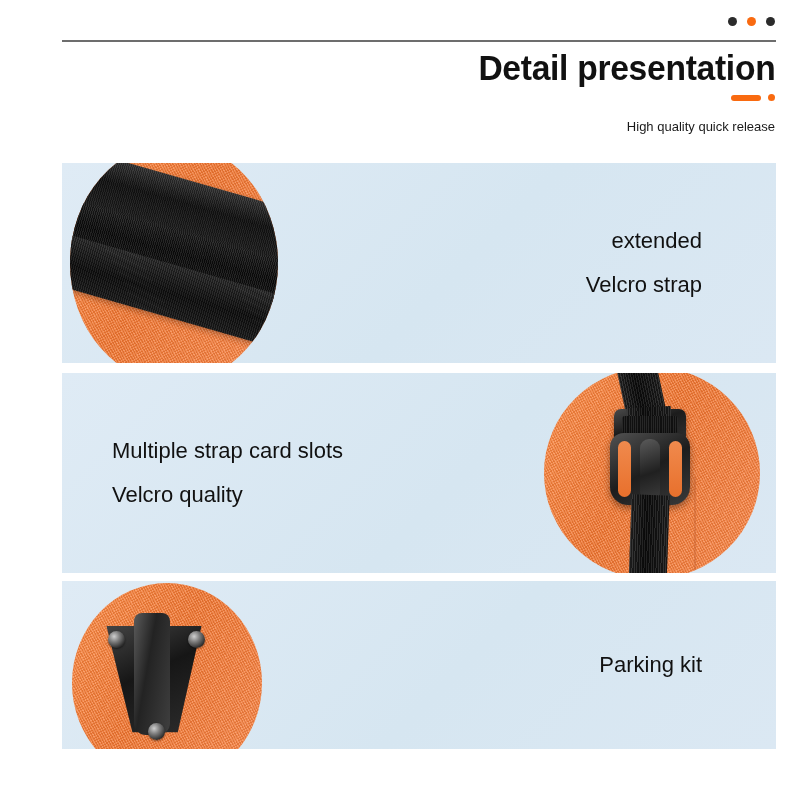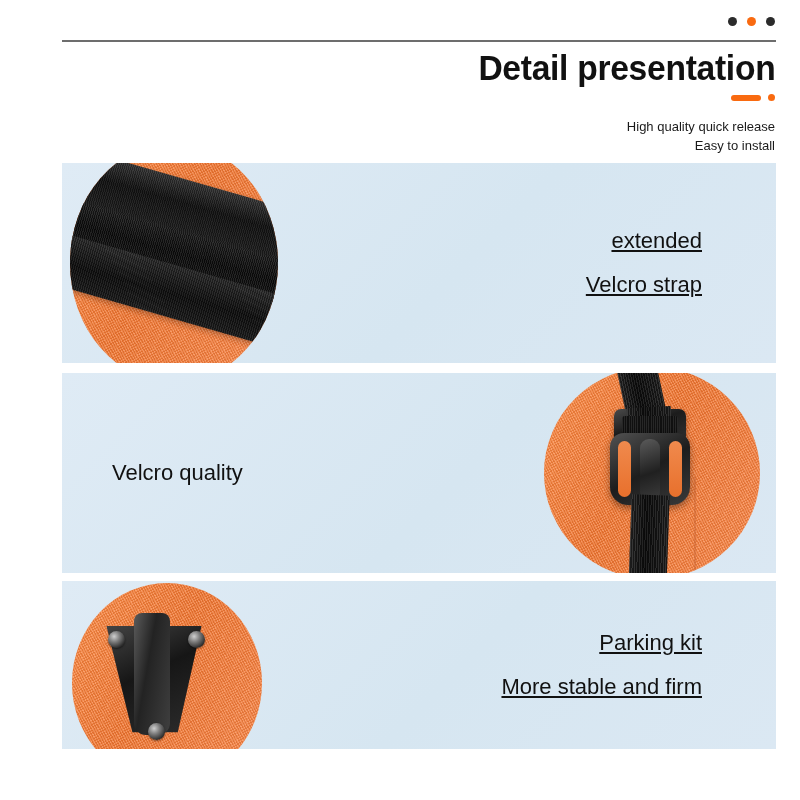--- a/index.html
+++ b/index.html
@@ -112,21 +112,21 @@
 
   .panel-text {
     position: absolute;
     top: 50%;
     transform: translateY(-50%);
     color: #111111;
     font-size: 22px;
     line-height: 44px;
     white-space: nowrap;
   }
-  .panel-text.right { right: 74px; text-align: right; text-decoration: underline; }
+  .panel-text.right { right: 74px; text-align: right; }
   .panel-text.left { left: 50px; text-align: left; }
 
   
   .photo {
     position: absolute;
     overflow: hidden;
   }
   .photo .frame {
     position: absolute;
     inset: 0;
@@ -308,21 +308,20 @@
 
   <div id="title">Detail presentation</div>
 
   <div id="title-accent">
     <span class="dash"></span>
     <span class="pip"></span>
   </div>
 
   <div id="subtitle">
     <div>High quality quick release</div>
-    <div>Easy to install</div>
   </div>
 
 </div>
 
 <div class="panel" id="panel-1">
 
   <div class="photo" id="photo-1">
     <div class="frame">
       <div class="orange-base"></div>
       <div class="velcro v1"></div>
@@ -334,20 +333,21 @@
   <div class="panel-text right">
     <div>extended</div>
     <div>Velcro strap</div>
   </div>
 
 </div>
 
 <div class="panel" id="panel-2">
 
   <div class="panel-text left">
+    <div>Multiple strap card slots</div>
     <div>Velcro quality</div>
   </div>
 
   <div class="photo" id="photo-2">
     <div class="frame">
       <div class="orange-base"></div>
       <div class="seam"></div>
       <div class="strap-web strap-top"></div>
       <div class="buckle-top"></div>
       <div class="strap-web strap-mid"></div>
@@ -370,16 +370,15 @@
       <div class="bracket"></div>
       <div class="ridge"></div>
       <div class="screw s1"></div>
       <div class="screw s2"></div>
       <div class="screw s3"></div>
     </div>
   </div>
 
   <div class="panel-text right">
     <div>Parking kit</div>
-    <div>More stable and firm</div>
   </div>
 
 </div>
 
 </body></html>

